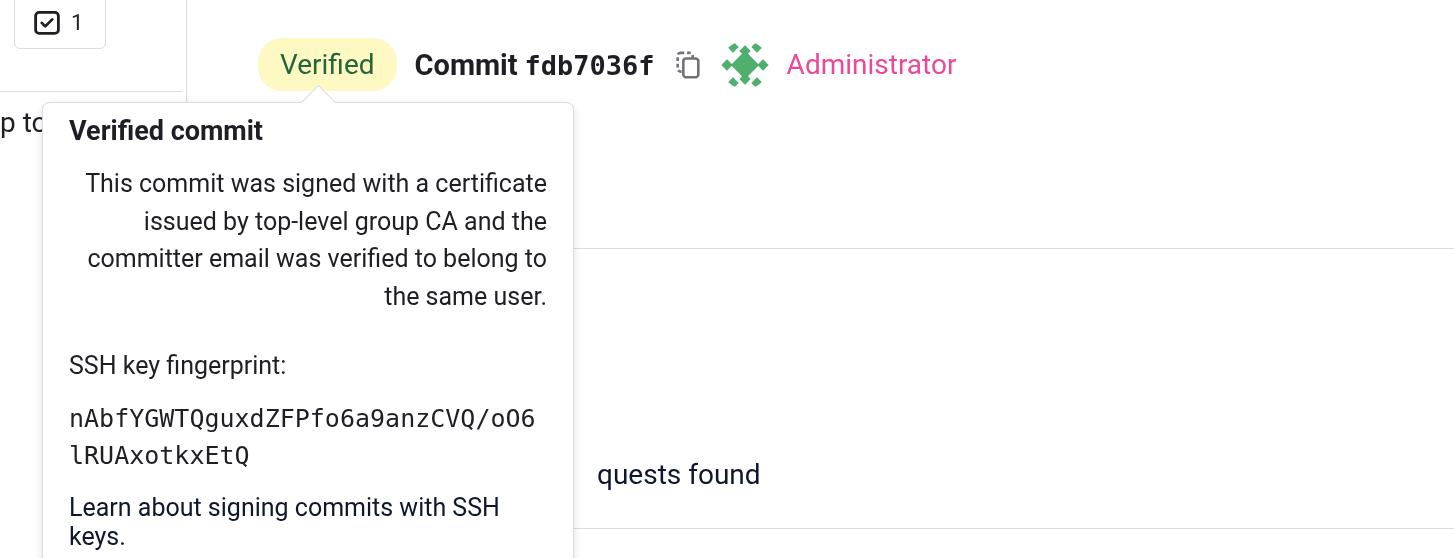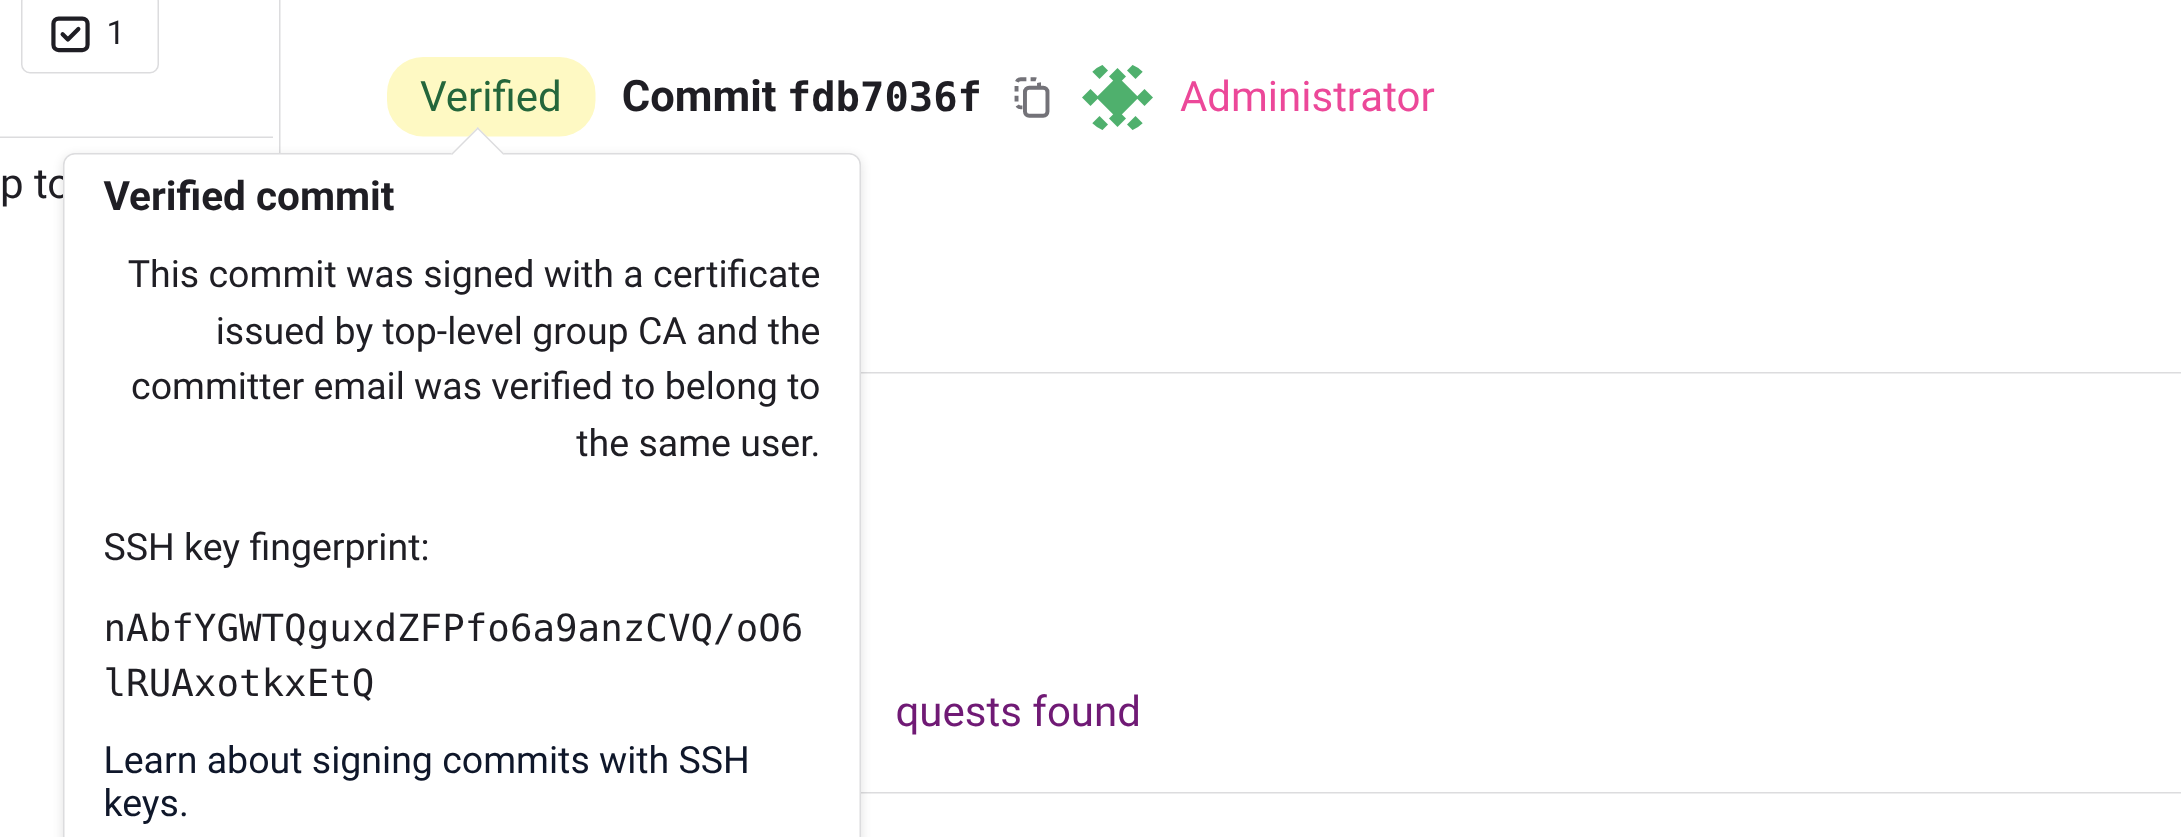--- a/index.html
+++ b/index.html
@@ -131,21 +131,21 @@
       top: 106px;
       font-size: 28px;
       color: #1f1e24;
     }
     
     .mr-fragment {
       position: absolute;
       left: 597px;
       top: 458px;
       font-size: 28px;
-      color: #701a75;
+      color: #0f172a;
     }
     
     .popover {
       position: absolute;
       left: 42px;
       top: 102px;
       width: 532px;
       background: #fff;
       border: 1px solid #dcdcde;
       border-radius: 8px;

